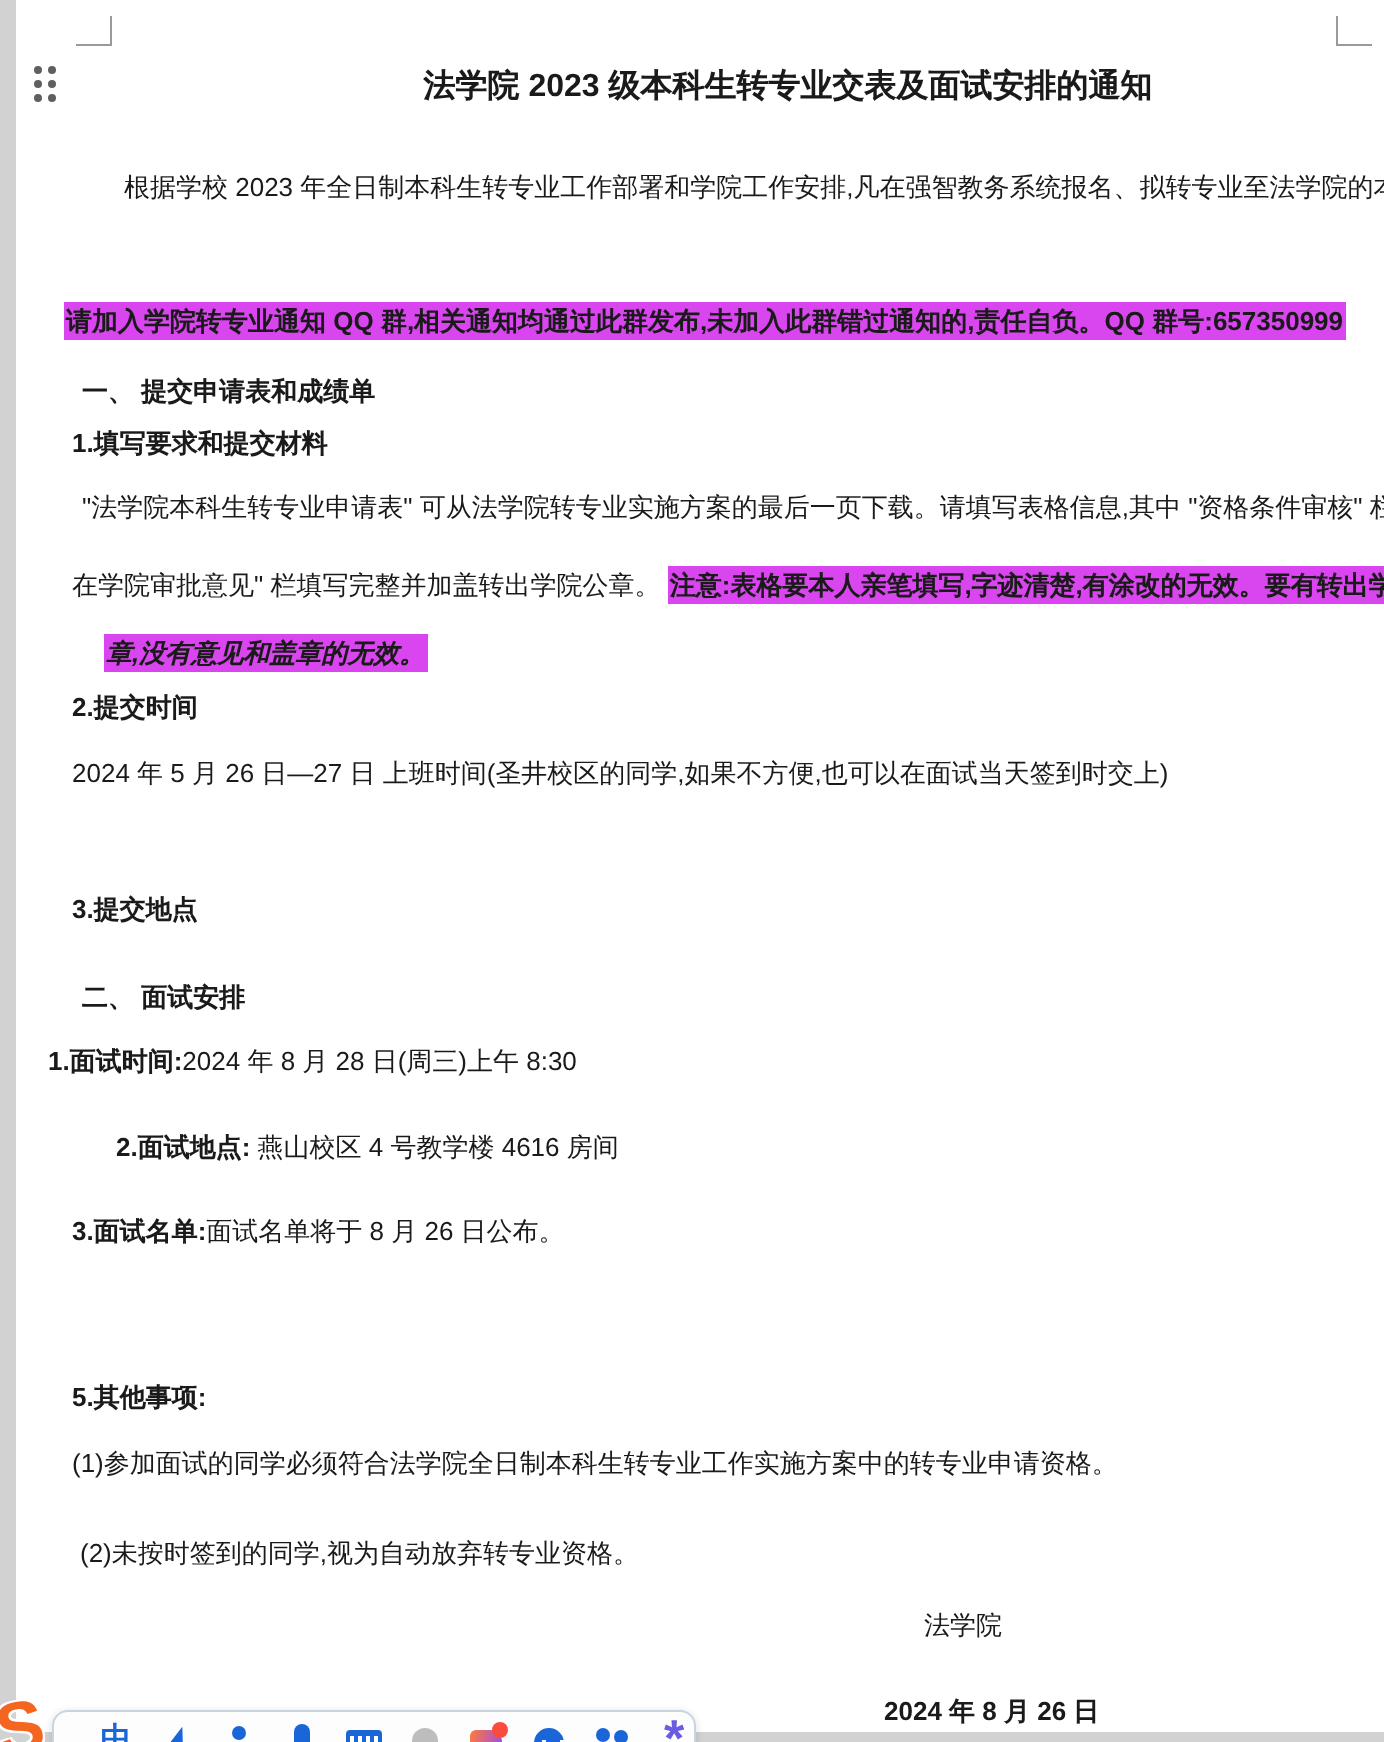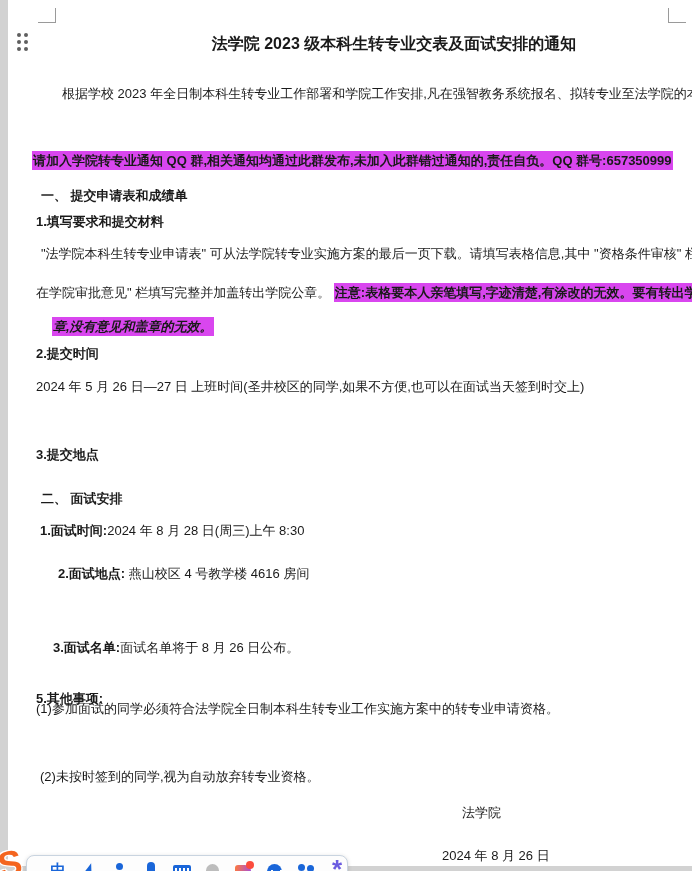--- a/index.html
+++ b/index.html
@@ -107,35 +107,35 @@
     <span class="hl">章,没有意见和盖章的无效。</span>
   </div>
 
   <div class="line b" style="top:344px; left:28px;">2.提交时间</div>
   <div class="line" style="top:377px; left:28px;">2024 年 5 月 26 日—27 日 上班时间(圣井校区的同学,如果不方便,也可以在面试当天签到时交上)</div>
 
   <div class="line b" style="top:416px; left:28px;margin-top:29px;">3.提交地点</div>
 
   <div class="line b" style="top:489px; left:33px;">二、 面试安排</div>
 
-  <div class="line" style="top:521px; left:32px;">
+  <div class="line" style="top:521px; left:16px;">
     <span class="b">1.面试时间:</span><span>2024 年 8 月 28 日(周三)上午 8:30</span>
   </div>
   <div class="line" style="top:564px; left:28px;margin-left:22px;">
     <span class="b">2.面试地点:</span><span> 燕山校区 4 号教学楼 4616 房间</span>
   </div>
-  <div class="line" style="top:638px; left:28px;margin-left:17px;">
+  <div class="line" style="top:606px; left:28px;">
     <span class="b">3.面试名单:</span><span>面试名单将于 8 月 26 日公布。</span>
   </div>
   <div class="line b" style="top:689px; left:28px;">5.其他事项:</div>
-  <div class="line" style="top:699px; left:28px;">(1)参加面试的同学必须符合法学院全日制本科生转专业工作实施方案中的转专业申请资格。</div>
+  <div class="line" style="top:722px; left:28px;">(1)参加面试的同学必须符合法学院全日制本科生转专业工作实施方案中的转专业申请资格。</div>
   <div class="line" style="top:767px; left:32px;">(2)未按时签到的同学,视为自动放弃转专业资格。</div>
 
   <div class="line" style="top:803px; left:454px;">法学院</div>
-  <div class="line" style="top:846px; left:434px;">2024 年 8 月 26 日</div>
+  <div class="line" style="top:846px; left:434px;font-weight:bold;">2024 年 8 月 26 日</div>
 </div>
 
 <span class="sogou-logo">S</span>
 
 <div class="ime-bar">
   <span class="ico ico-zh">中</span>
   <span class="ico ico-pen"></span>
   <span class="ico ico-person"></span>
   <span class="ico ico-mic"></span>
   <span class="ico ico-kbd"></span>

